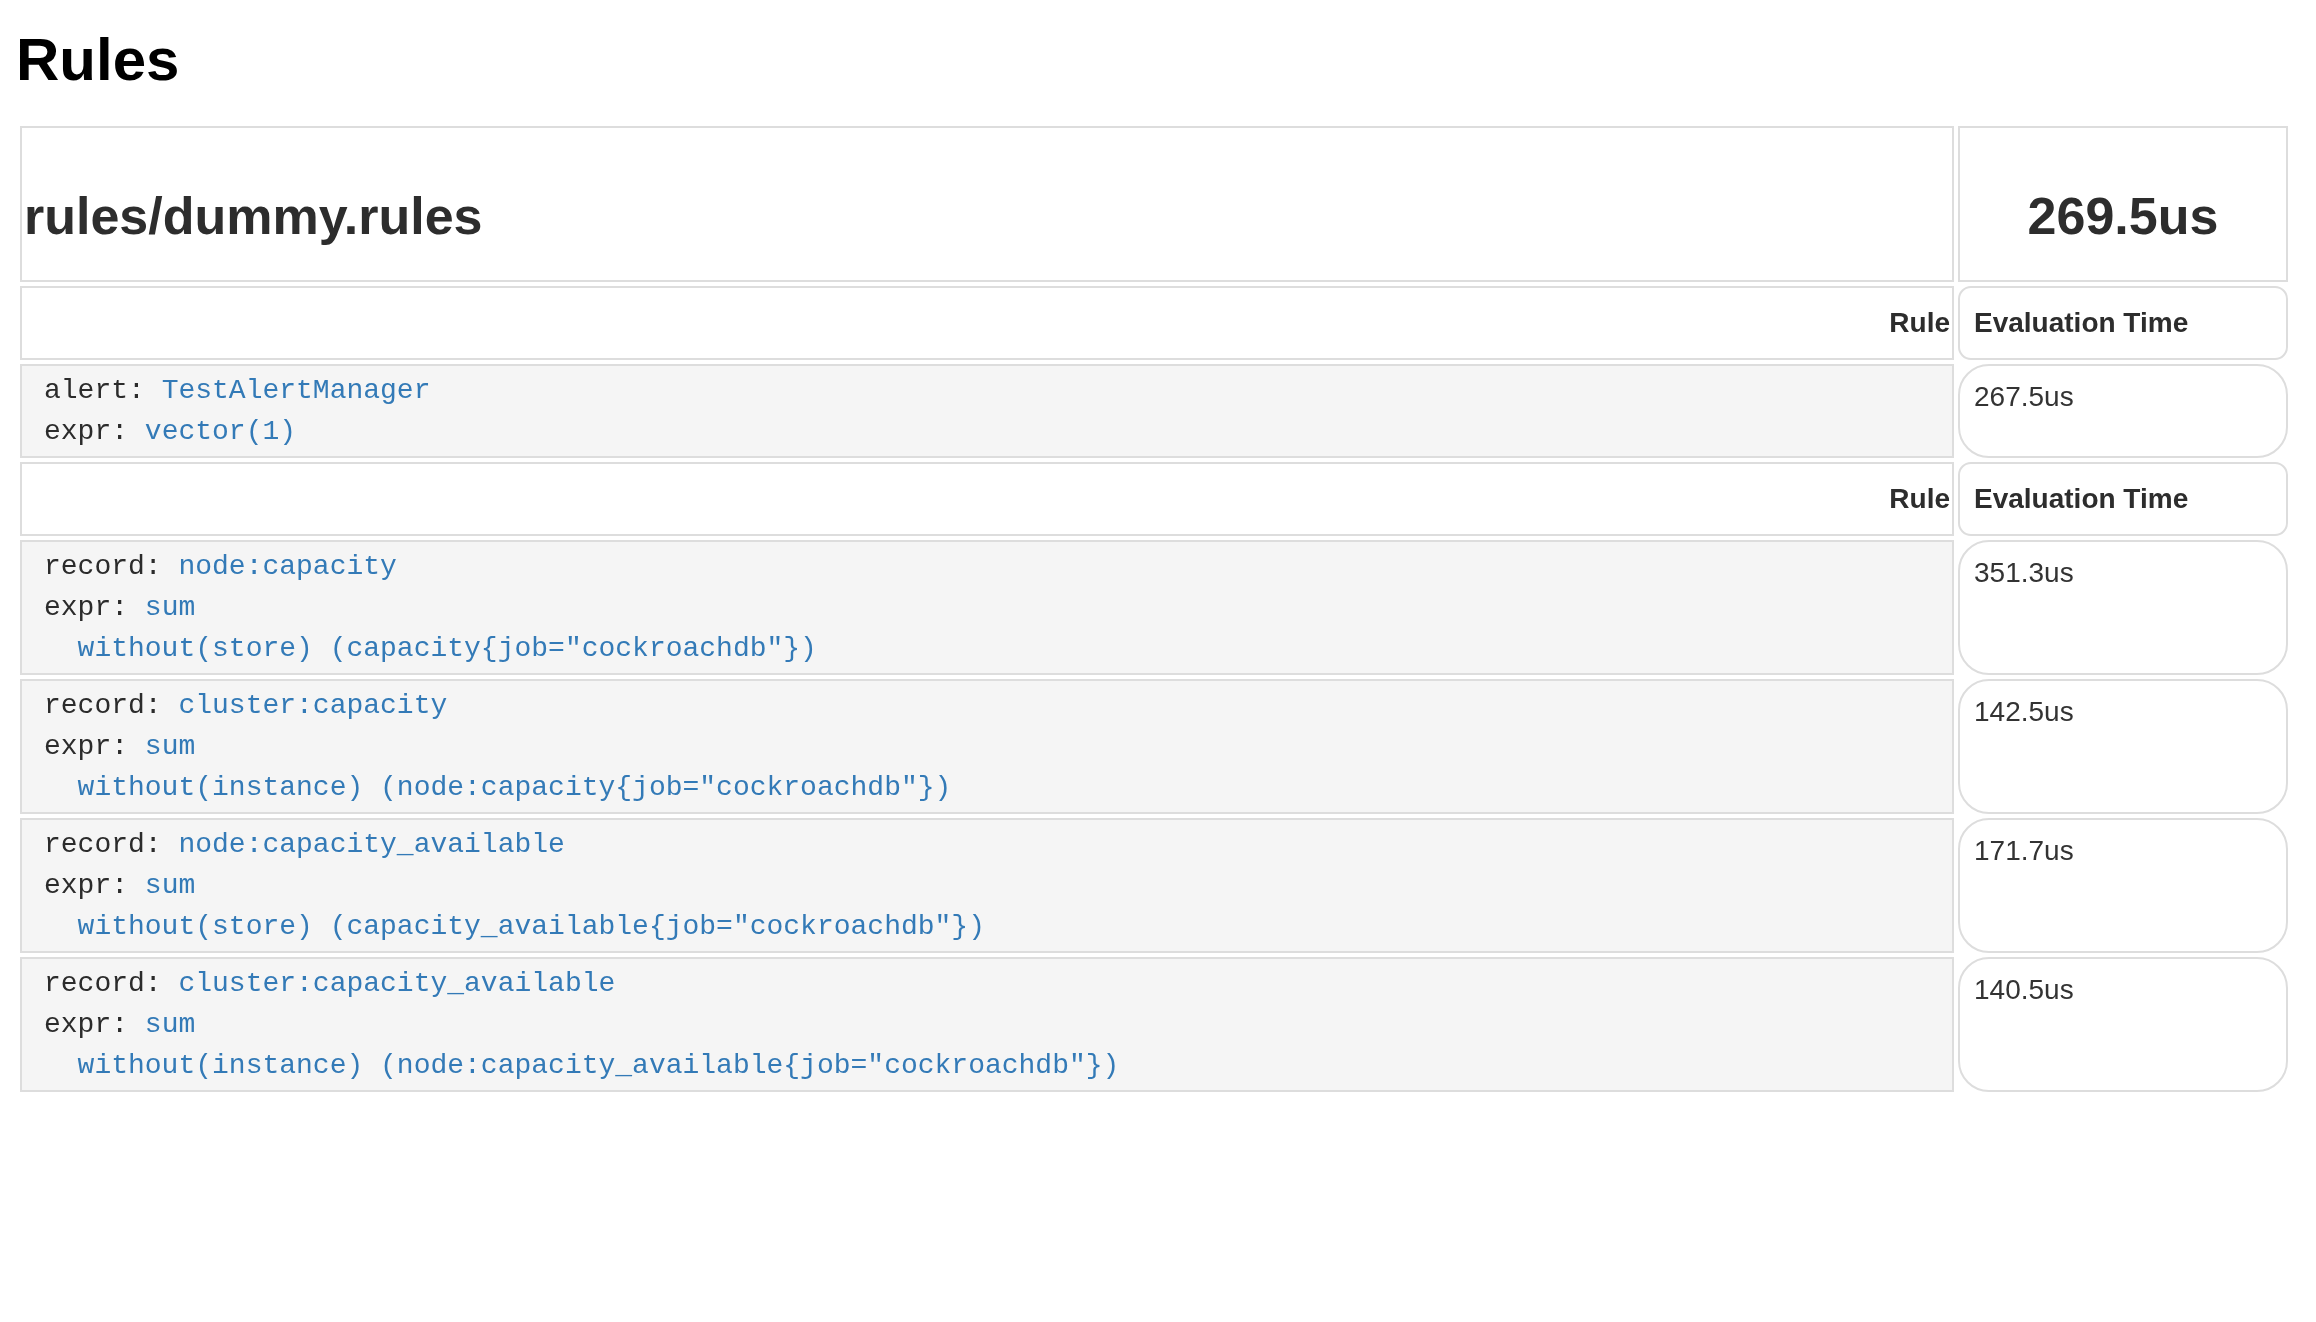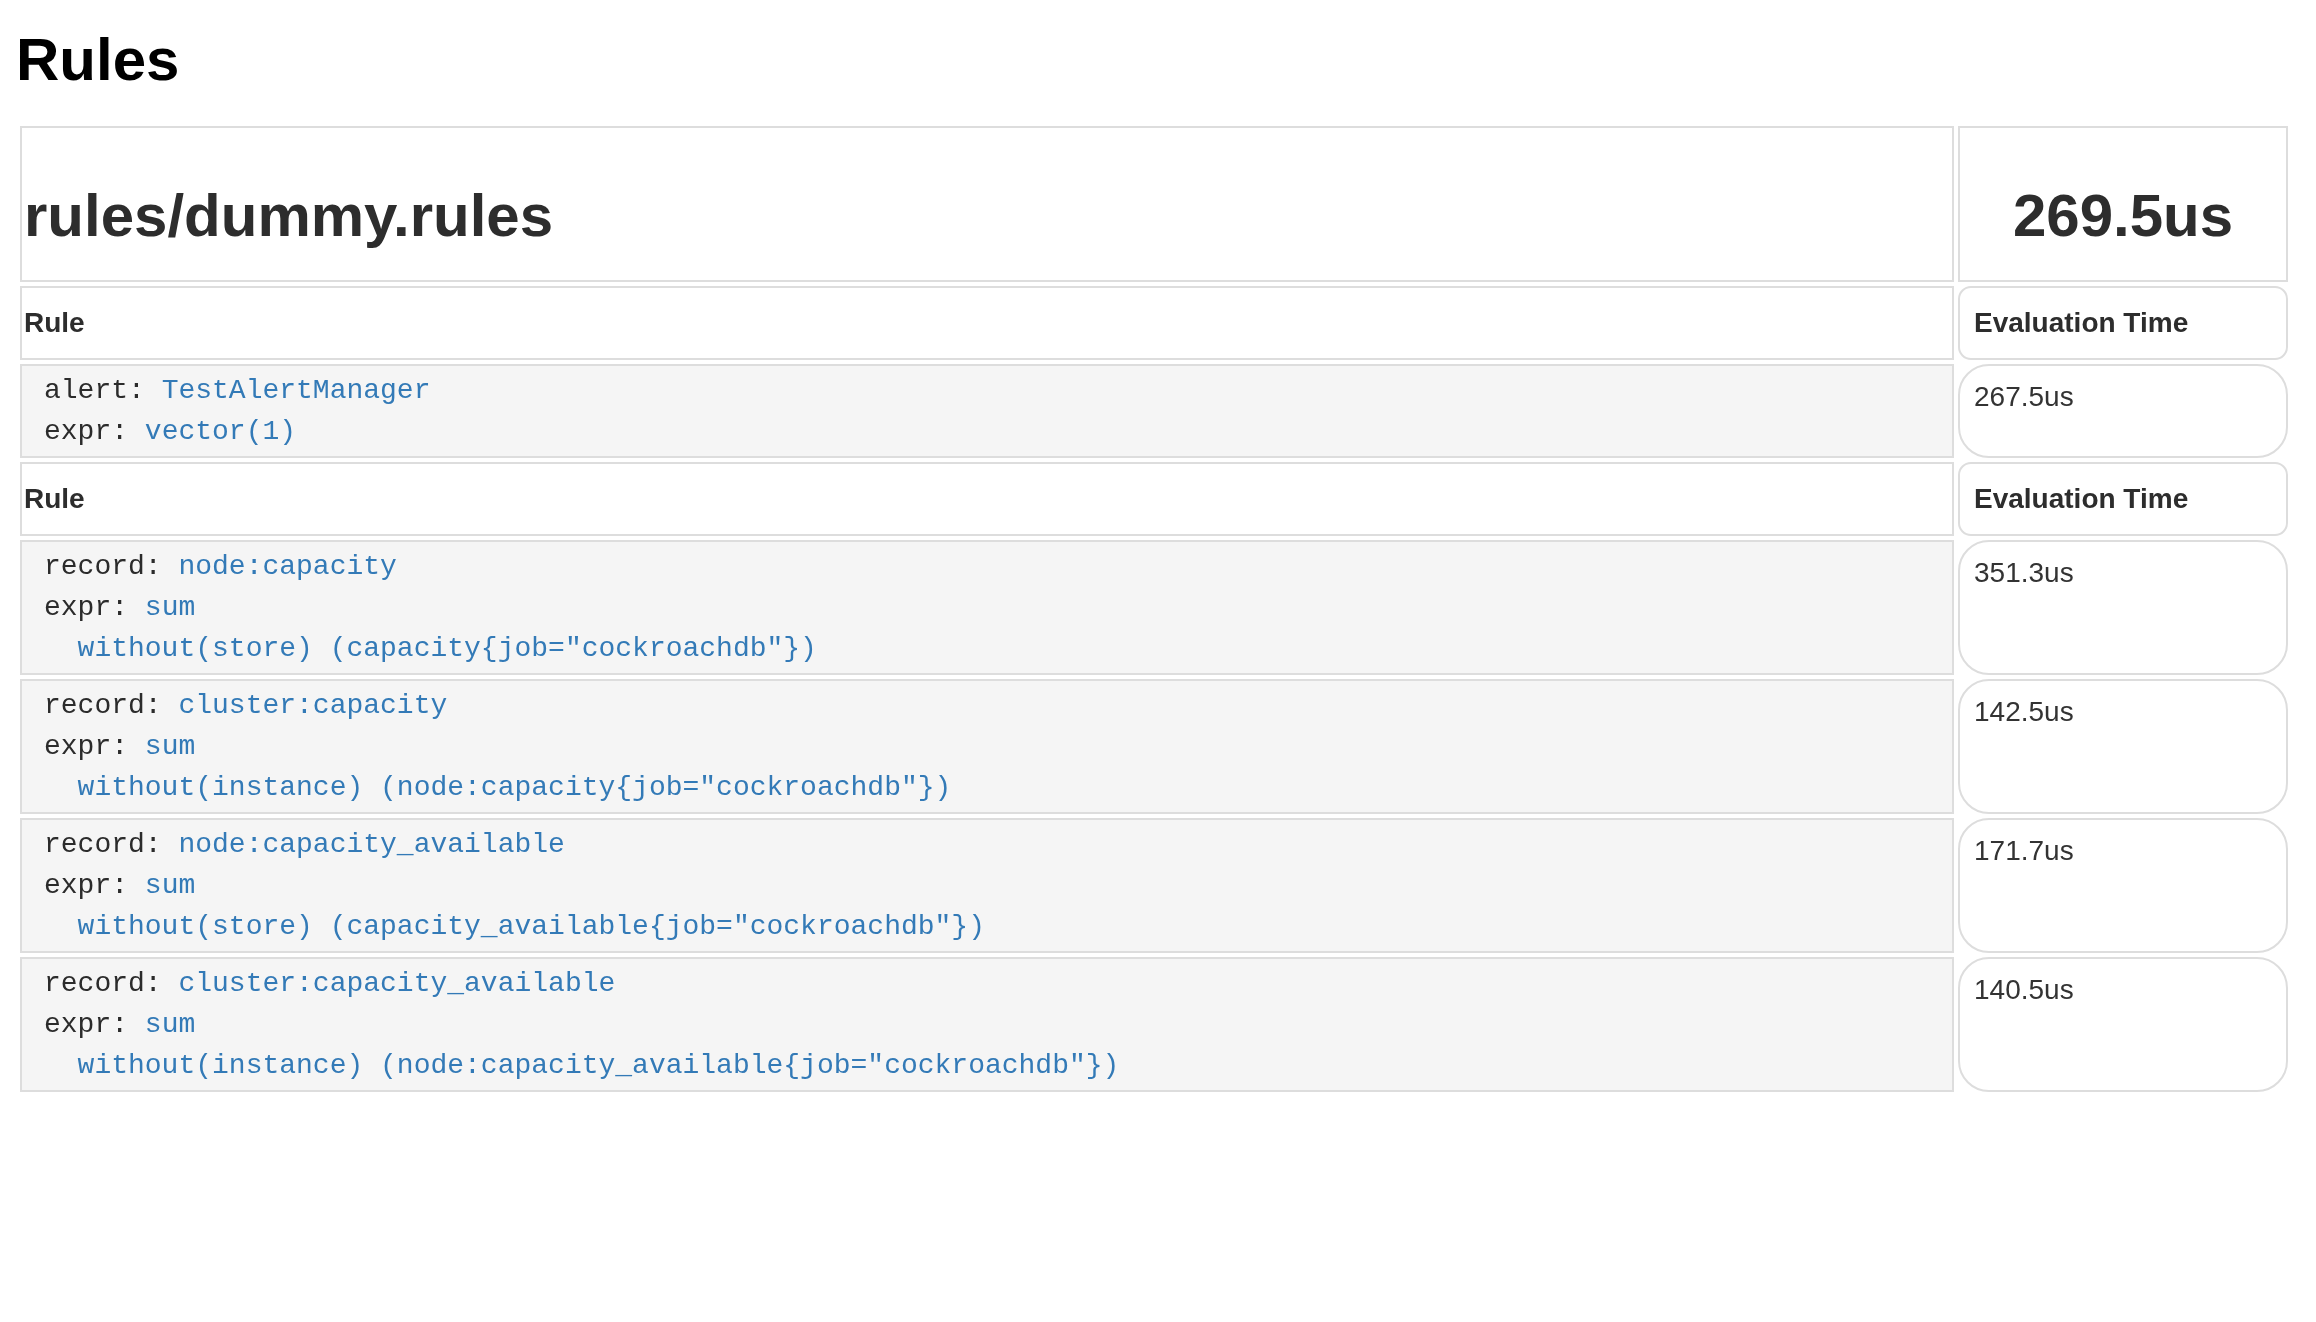--- a/index.html
+++ b/index.html
@@ -27,37 +27,37 @@
     width:2276px;
   }
   col.col-time { width:330px; }
   td, th {
     border:2px solid #dddddd;
     vertical-align:top;
     background:#ffffff;
   }
   .group-cell { padding:2px; }
   h2.group-hd {
-    font-size:60px;
+    font-size:52px;
     line-height:80px;
     font-weight:700;
     margin:46px 0 22px 0;
     color:#2d2d2d;
     white-space:nowrap;
     overflow:hidden;
   }
   .time-pad h2.group-hd { margin-left:0;text-align:center; }
   th.rule-th, th.time-th {
     text-align:left;
     font-size:28px;
     line-height:38px;
     font-weight:700;
     color:#2d2d2d;
   }
-  th.rule-th { padding:16px 2px; }
+  th.rule-th { padding:16px 2px;text-align:right; }
   th.time-th { padding:16px 14px;border-radius:13px; }
   td.code-cell {
     padding:0;
     background:#f5f5f5;
   }
   pre.rule-code {
     margin:0;
     padding:4px 22px;
     font-family:"Liberation Mono","DejaVu Sans Mono",monospace;
     font-size:28px;

